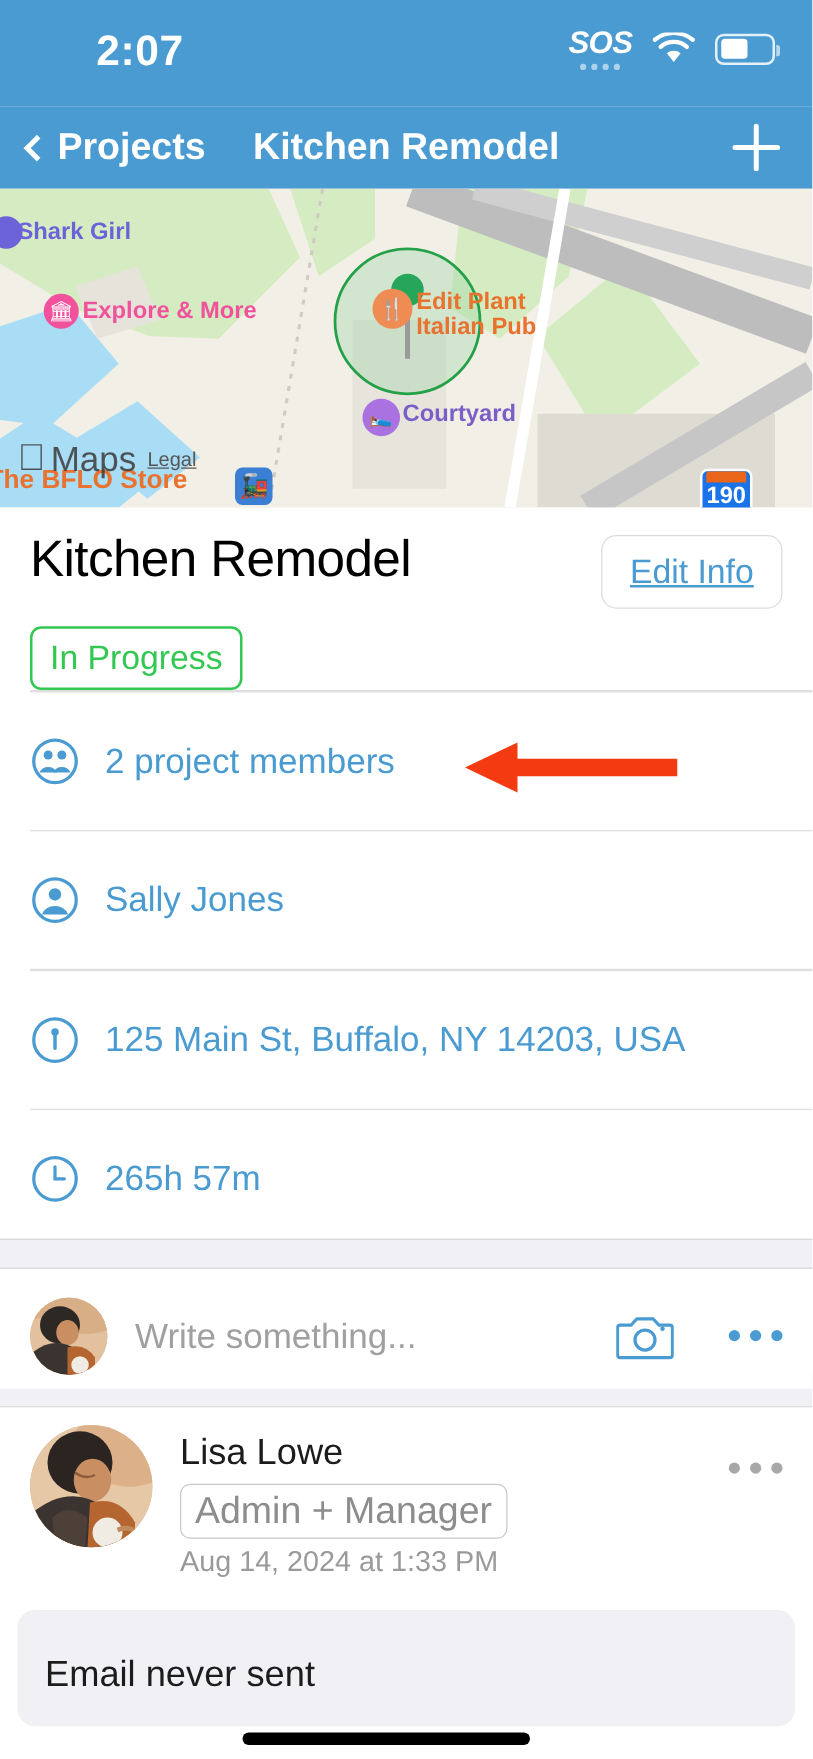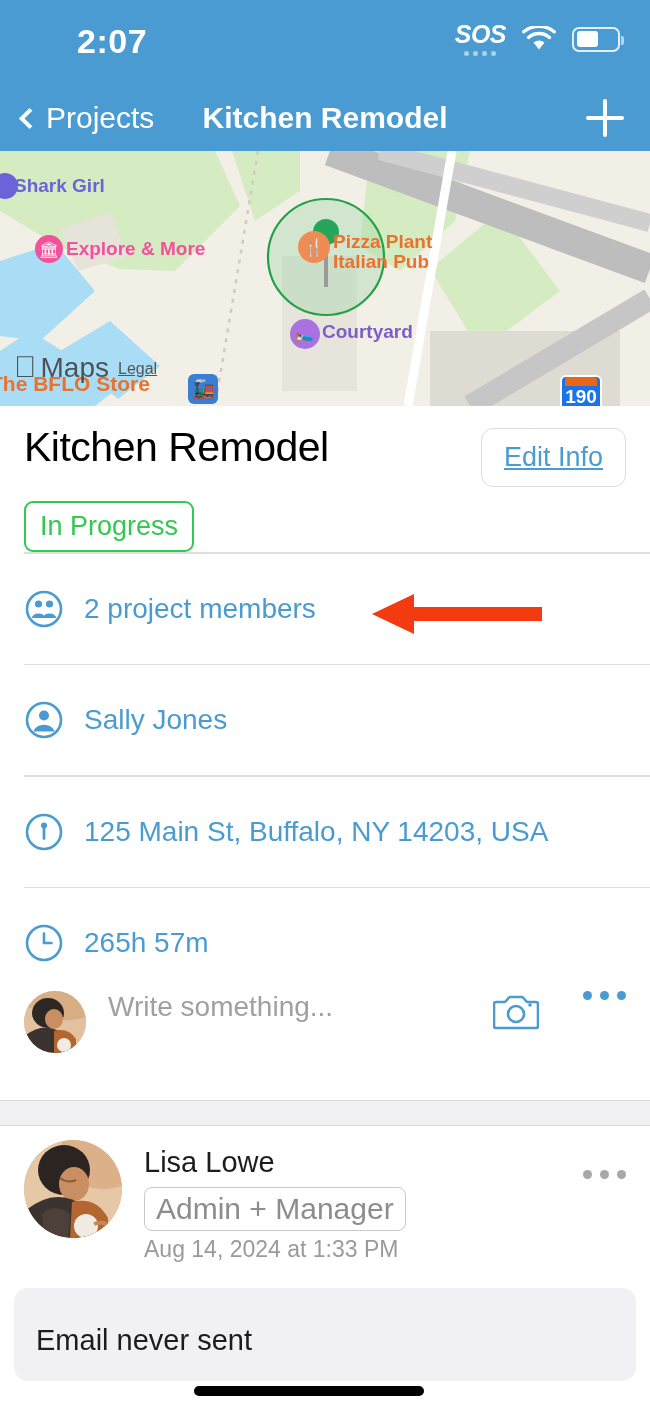--- a/index.html
+++ b/index.html
@@ -42,21 +42,21 @@
     background:#4a9bd1; color:#fff;
   }
   .nav-back {
     position:absolute; left:18px; top:50%; transform:translateY(-50%);
     display:flex; align-items:center; gap:9px; cursor:pointer;
   }
   .chev-left {
     width:15px; height:15px; border-left:4px solid #fff; border-bottom:4px solid #fff;
     transform:rotate(45deg); margin-left:4px;
   }
-  .nav-back-label { font-size:30px; font-weight:400; }
+  .nav-back-label { font-size:30px; font-weight:700; }
   .nav-title {
     position:absolute; left:0; right:0; top:50%; transform:translateY(-50%);
     text-align:center; font-size:30px; font-weight:700;
   }
   .nav-plus {
     position:absolute; right:26px; top:50%; transform:translateY(-50%);
     width:38px; height:38px; cursor:pointer;
   }
   .nav-plus::before, .nav-plus::after {
     content:""; position:absolute; background:#fff; border-radius:2px;
@@ -127,22 +127,22 @@
   
   .red-arrow { position:absolute; left:372px; top:592px; width:170px; height:44px; }
 
   
   .gray-gap { position:absolute; left:0; width:650px; background:#f1f0f5; }
   .gray-gap.top { top:991px; height:24px; border-top:1.5px solid #d8d8d8; border-bottom:1.5px solid #d8d8d8; }
   .gray-gap.bot { top:1100px; height:26px; border-top:1.5px solid #d8d8d8; border-bottom:1.5px solid #d8d8d8; }
 
   
   .composer {
-    position:absolute; left:0; top:991px; width:650px; height:85px;
-    display:flex; padding:0 24px; background:#fff;
+    position:absolute; left:0; top:1026px; width:650px; height:85px;
+    display:flex; align-items:center; padding:0 24px; background:#fff;
   }
   .avatar { border-radius:50%; flex:0 0 auto; overflow:hidden; position:relative; background:#d8b89a; }
   .composer .avatar { width:62px; height:62px; }
   .composer-input {
     flex:1; margin-left:22px; font-size:28px; color:#a0a0a0; cursor:text;
     background:transparent; border:none; outline:none; font-family:inherit;
   }
   .cam-btn { width:46px; height:40px; color:#4a9bd1; cursor:pointer; margin-right:44px; }
   .dots { display:flex; gap:8px; cursor:pointer; }
   .dots i { width:9px; height:9px; border-radius:50%; display:block; }
@@ -251,21 +251,21 @@
 
     <div class="poi-dot" style="left:-8px; top:22px; width:26px; height:26px; background:#6c63d8;"></div>
     <div class="maplabel" style="left:14px; top:24px; color:#6c63d8;">Shark Girl</div>
 
     <div class="poi-dot" style="left:35px; top:84px; width:28px; height:28px; background:#f2519c; font-size:16px;">🏛</div>
     <div class="maplabel" style="left:66px; top:87px; color:#f2519c;">Explore &amp; More</div>
 
     <div style="position:absolute; left:313px; top:68px; width:26px; height:26px; border-radius:50%; background:#26a65b;"></div>
     <div style="position:absolute; left:324px; top:88px; width:4px; height:48px; background:#9a9a9a;"></div>
     <div class="poi-dot" style="left:298px; top:80px; width:32px; height:32px; background:#ef8c54; font-size:17px;">🍴</div>
-    <div class="maplabel" style="left:333px; top:80px; color:#e8722e;">Pizza Plant</div>
+    <div class="maplabel" style="left:333px; top:80px; color:#e8722e;">Edit Plant</div>
     <div class="maplabel" style="left:333px; top:100px; color:#e8722e;">Italian Pub</div>
 
     <div class="poi-dot" style="left:290px; top:168px; width:30px; height:30px; background:#a972e0; font-size:15px;">🛌</div>
     <div class="maplabel" style="left:322px; top:170px; color:#7b5ec7;">Courtyard</div>
 
     <div class="maplabel" style="left:-10px; top:221px; color:#e8722e; font-size:21px;">The BFLO Store</div>
 
     <div class="shield" style="left:560px; top:224px;">
       <span>190</span>
     </div>

